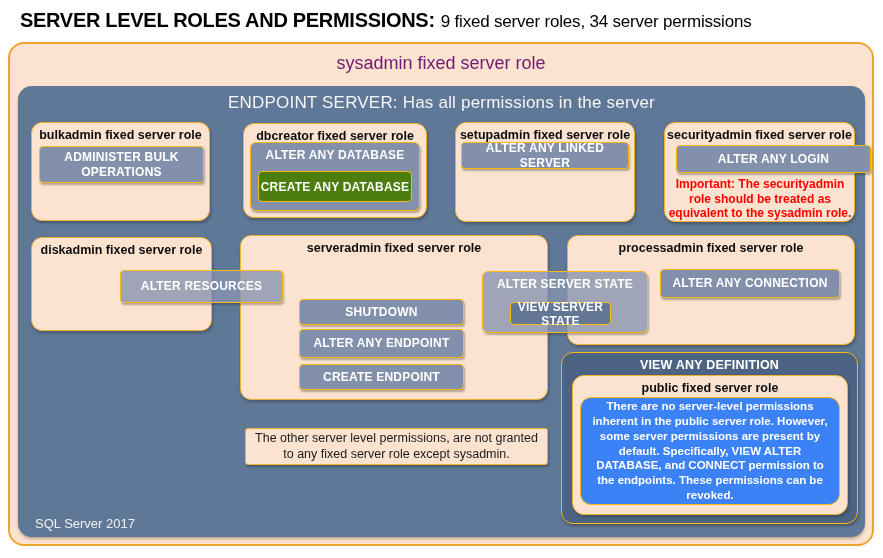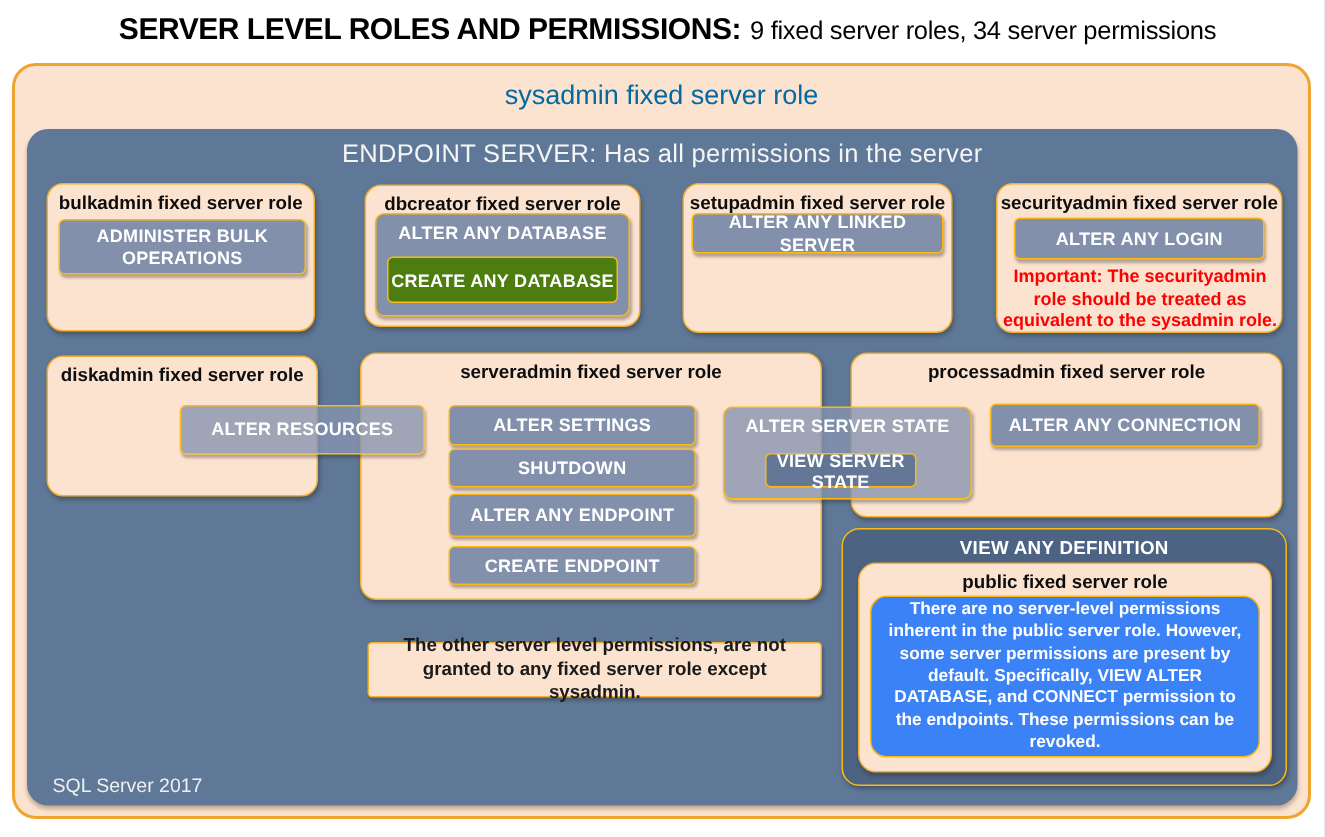--- a/index.html
+++ b/index.html
@@ -1,27 +1,27 @@
 <!DOCTYPE html>
 <html><head>
 <meta charset="utf-8">
 <style>
   html,body{margin:0;padding:0;background:#ffffff;font-family:"Liberation Sans",sans-serif;}
   #canvas{position:relative;width:883px;height:558px;background:#ffffff;overflow:hidden;}
 
   
-  #slide-title{position:absolute;left:20px;top:9px;width:850px;white-space:nowrap;color:#000;text-align:center;}
+  #slide-title{position:absolute;left:20px;top:9px;width:850px;white-space:nowrap;color:#000;}
   #slide-title .t-bold{font-weight:bold;font-size:20px;letter-spacing:-0.3px;}
   #slide-title .t-rest{font-size:17px;letter-spacing:-0.2px;margin-left:6px;}
 
   
   #sysadmin-box{position:absolute;left:8px;top:42px;width:866px;height:504px;
     background:#FBE3D0;border:2px solid #EFA42F;border-radius:16px;box-sizing:border-box;}
   #sysadmin-label{position:absolute;left:8px;top:53px;width:866px;text-align:center;
-    font-size:18px;color:#0369a1;}
+    font-size:18px;color:#701a75;}
 
   
   #control-box{position:absolute;left:18px;top:86px;width:847px;height:451px;
     background:#5F7897;border-radius:14px;box-shadow:0 2px 3px rgba(80,60,20,.35);}
   #control-label{position:absolute;left:18px;top:93px;width:847px;text-align:center;
     font-size:17px;color:#f5f5f5;letter-spacing:.2px;}
 
   
   .role-box{position:absolute;background:#FBE3D0;border:1.5px solid #F2B02C;border-radius:11px;
     box-sizing:border-box;box-shadow:1px 2px 3px rgba(40,40,40,.4);}
@@ -41,21 +41,21 @@
 
   
   #role-bulkadmin{left:31px;top:122px;width:179px;height:99px;}
   #btn-administer-bulk{left:39px;top:146px;width:165px;height:37px;padding:2px 6px;}
   #role-dbcreator{left:243px;top:123px;width:184px;height:95px;}
   #perm-alter-any-database{left:250px;top:142px;width:170px;height:69px;}
   #perm-create-any-database{left:258px;top:171px;width:154px;height:31px;}
   #role-setupadmin{left:455px;top:122px;width:180px;height:100px;}
   #btn-alter-linked-server{left:461px;top:142px;width:168px;height:27px;}
   #role-securityadmin{left:664px;top:122px;width:191px;height:100px;}
-  #btn-alter-any-login{left:676px;top:145px;width:167px;height:28px;}
+  #btn-alter-any-login{left:676px;top:145px;width:195px;height:28px;}
   #securityadmin-warning{position:absolute;left:668px;top:177px;width:184px;text-align:center;
     color:#FF0000;font-weight:bold;font-size:12px;line-height:1.22;}
 
   
   #role-diskadmin{left:31px;top:237px;width:181px;height:94px;}
   #btn-alter-resources{left:120px;top:270px;width:163px;height:33px;z-index:5;}
   #role-serveradmin{left:240px;top:235px;width:308px;height:165px;}
   #btn-alter-settings{left:299px;top:270px;width:165px;height:27px;}
   #btn-shutdown{left:299px;top:299px;width:165px;height:26px;}
   #btn-alter-any-endpoint{left:299px;top:329px;width:165px;height:29px;}
@@ -63,21 +63,21 @@
   #perm-alter-server-state{left:482px;top:271px;width:166px;height:62px;z-index:5;}
   #perm-view-server-state{left:510px;top:302px;width:101px;height:23px;z-index:6;
     background:rgba(94,114,148,0.9);}
   #role-processadmin{left:567px;top:235px;width:288px;height:110px;}
   #btn-alter-any-connection{left:660px;top:269px;width:180px;height:29px;}
 
   
   #note-box{position:absolute;left:245px;top:428px;width:303px;height:37px;background:#FBE3D0;
     border:1.5px solid #F2B02C;border-radius:3px;box-sizing:border-box;
     display:flex;align-items:center;justify-content:center;text-align:center;
-    font-weight:bold;font-size:12.5px;color:#1a1a1a;line-height:1.25;padding:0 6px;
+    font-weight:normal;font-size:12.5px;color:#1a1a1a;line-height:1.25;padding:0 6px;
     box-shadow:1px 2px 2px rgba(40,40,40,.35);}
 
   
   #viewdef-box{position:absolute;left:561px;top:352px;width:297px;height:172px;background:#4C6384;
     border:1.5px solid #FDB913;border-radius:12px;box-sizing:border-box;
     box-shadow:1px 2px 3px rgba(30,30,30,.4);}
   #viewdef-label{text-align:center;color:#fff;font-weight:bold;font-size:12.5px;padding-top:5px;
     letter-spacing:.2px;}
   #role-public{left:572px;top:375px;width:276px;height:140px;border-radius:12px;}
   #public-desc{position:absolute;left:580px;top:397px;width:260px;height:108px;background:#3b82f6;
@@ -128,21 +128,20 @@
   <div id="securityadmin-warning">Important: The securityadmin role should be treated as equivalent to the sysadmin role.</div>
 
   <div id="role-diskadmin" class="role-box">
     <div class="role-title">diskadmin fixed server role</div>
   </div>
   <div id="btn-alter-resources" class="perm-btn straddle">ALTER RESOURCES</div>
 
   <div id="role-serveradmin" class="role-box">
     <div class="role-title">serveradmin fixed server role</div>
   </div>
-  <div id="btn-alter-settings" class="perm-btn">ALTER SETTINGS</div>
   <div id="btn-shutdown" class="perm-btn">SHUTDOWN</div>
   <div id="btn-alter-any-endpoint" class="perm-btn">ALTER ANY ENDPOINT</div>
   <div id="btn-create-endpoint" class="perm-btn">CREATE ENDPOINT</div>
 
   <div id="perm-alter-server-state" class="perm-outer straddle">
     <div class="outer-label">ALTER SERVER STATE</div>
   </div>
   <div id="perm-view-server-state" class="perm-nested">VIEW SERVER STATE</div>
 
   <div id="role-processadmin" class="role-box">

